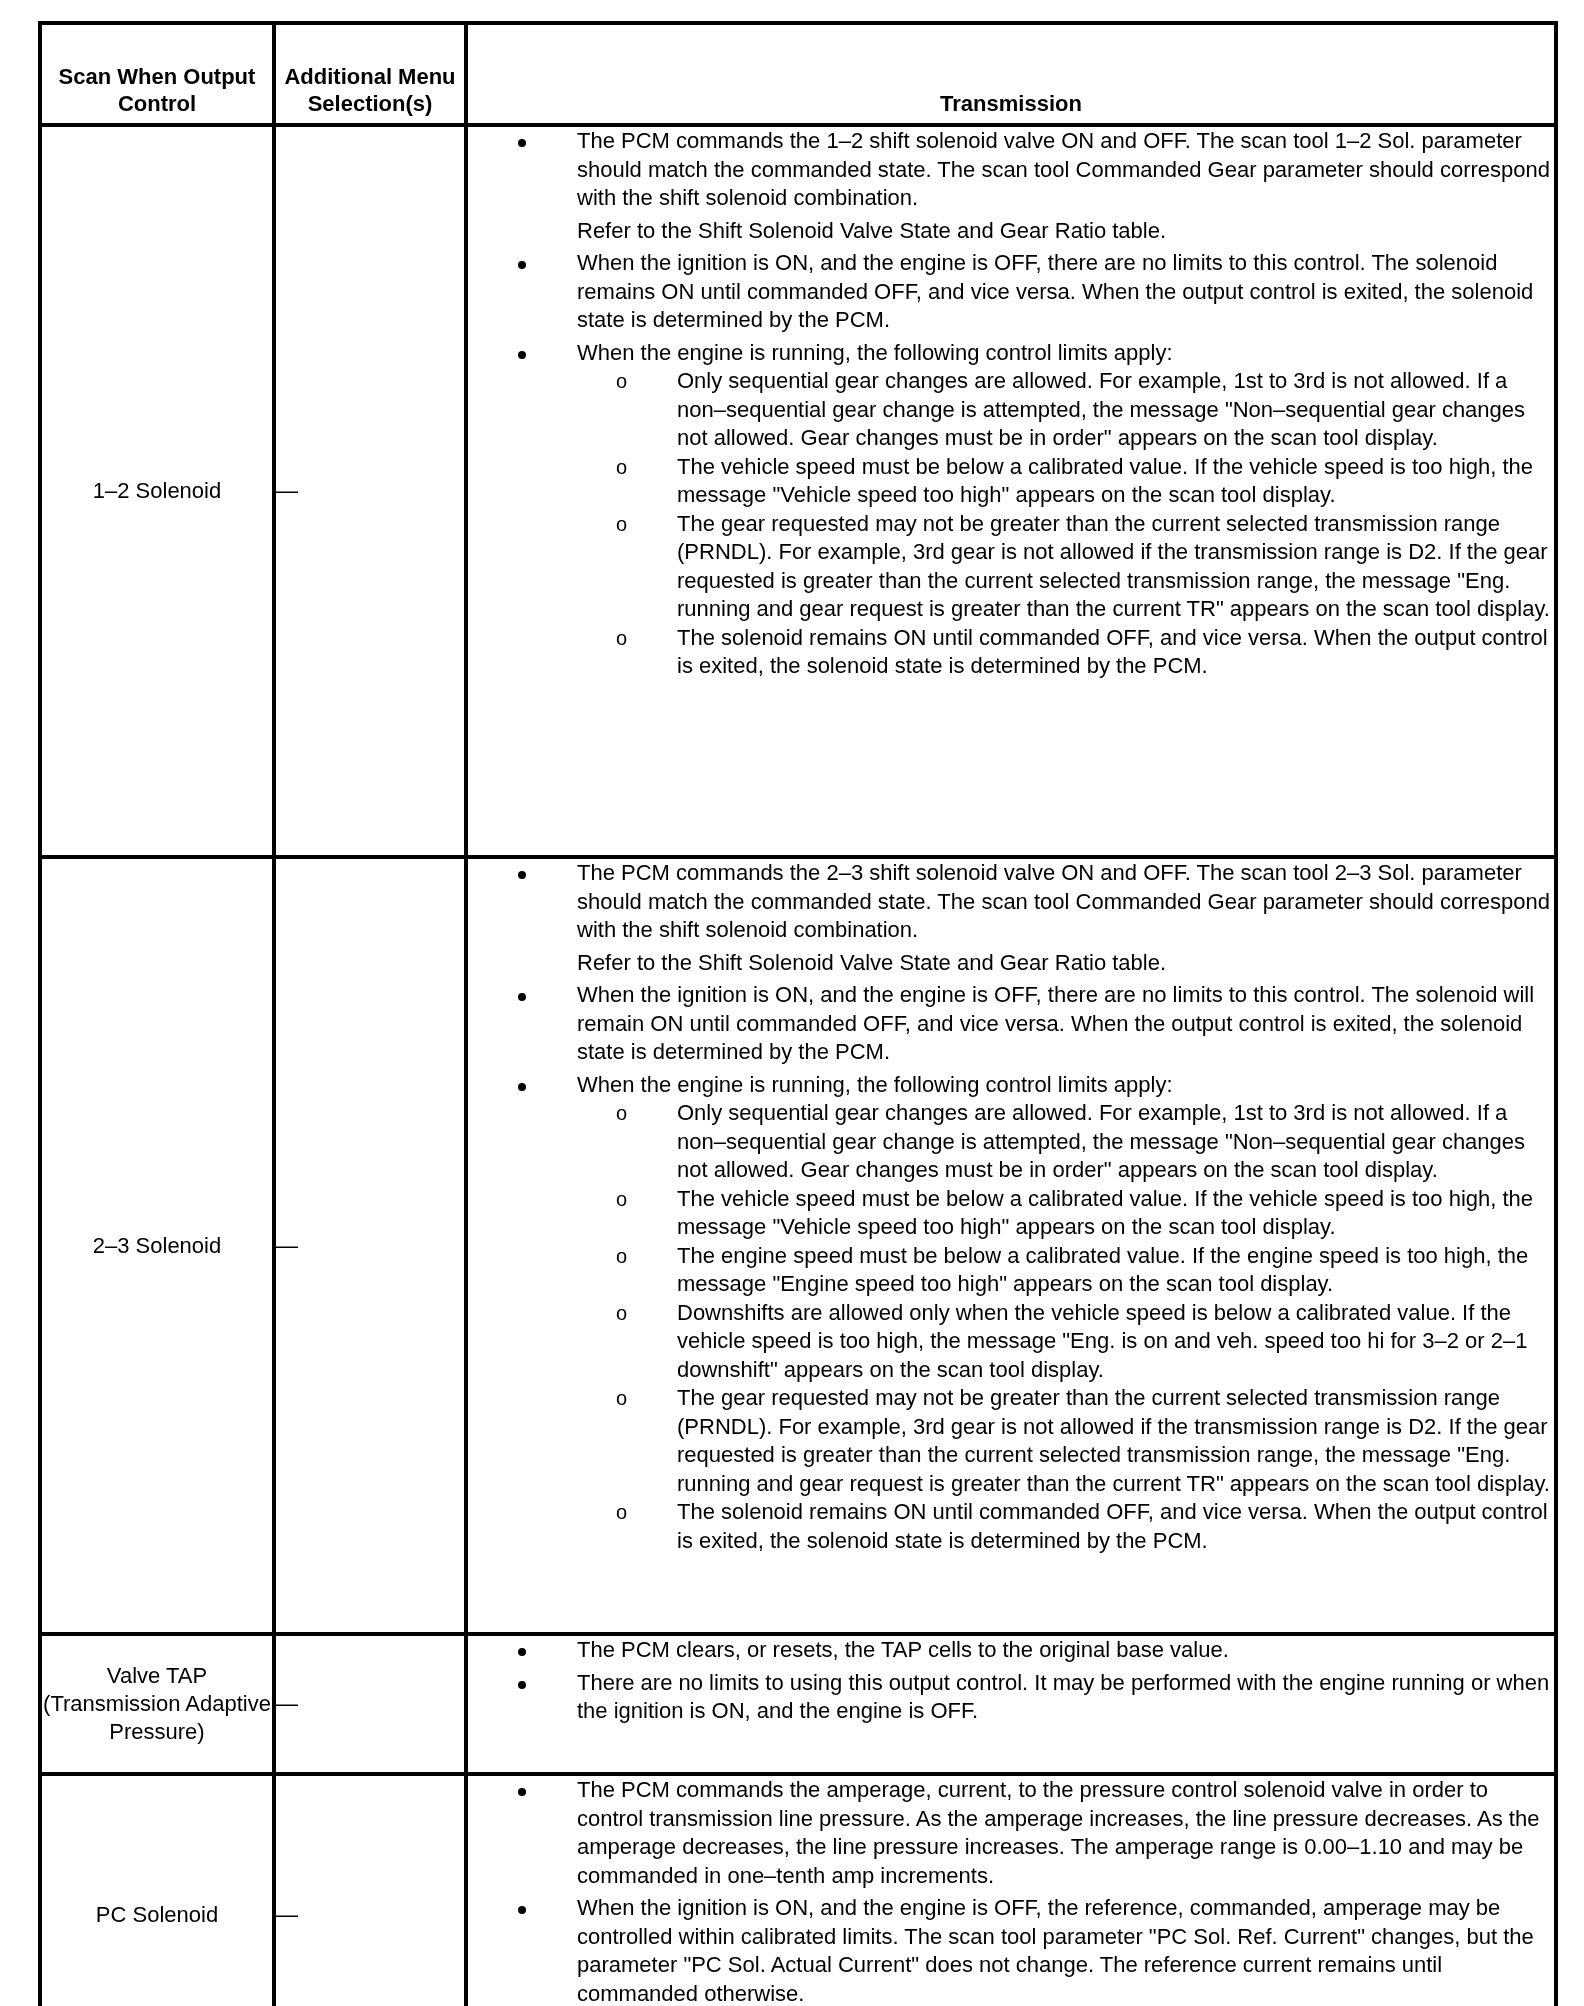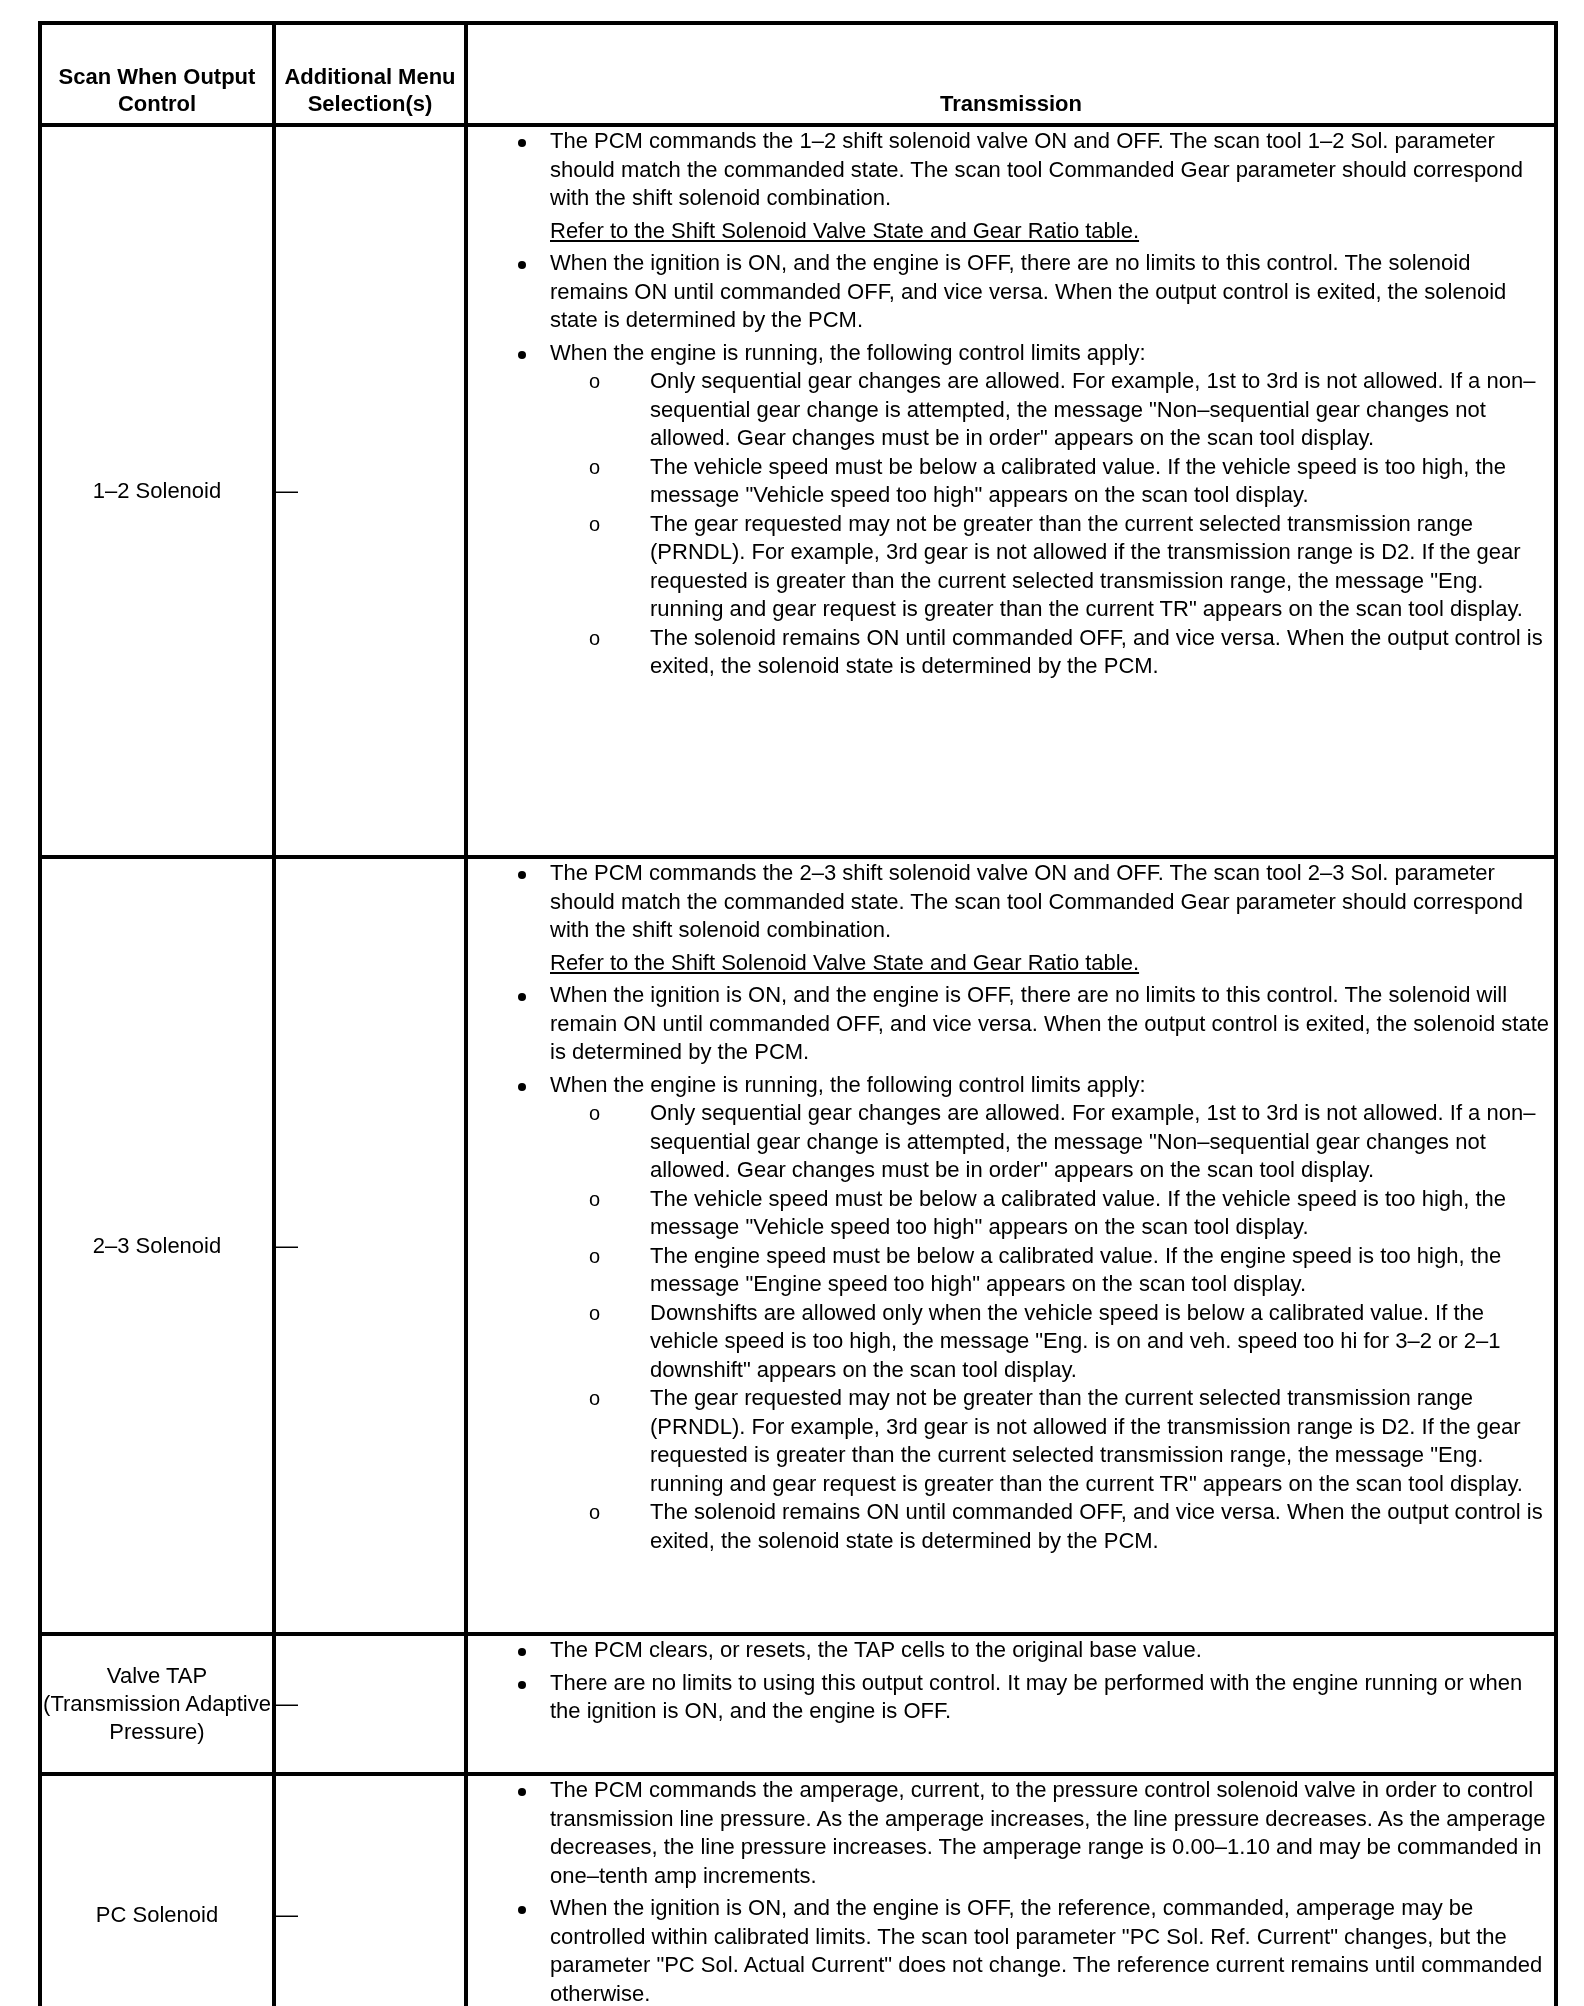--- a/index.html
+++ b/index.html
@@ -61,36 +61,35 @@
       padding: 8px 14px 8px 0;
       vertical-align: top !important;
     }
     ul.bul {
       list-style: none;
       margin: 0;
       padding: 0;
     }
     ul.bul > li {
       position: relative;
-      padding-left: 82px;
+      padding-left: 109px;
       margin-bottom: 4px;
     }
     ul.bul > li > .dot {
       position: absolute;
       left: 50px;
       top: 12px;
       width: 8px;
       height: 8px;
       border-radius: 50%;
       background: #000;
     }
     .note-line {
       display: block;
       margin-top: 4px;
-      text-decoration: underline;
     }
     ul.sub {
       list-style: none;
       margin: 0;
       padding: 0;
     }
     ul.sub > li {
       position: relative;
       padding-left: 103px;
       margin-left: -3px;

